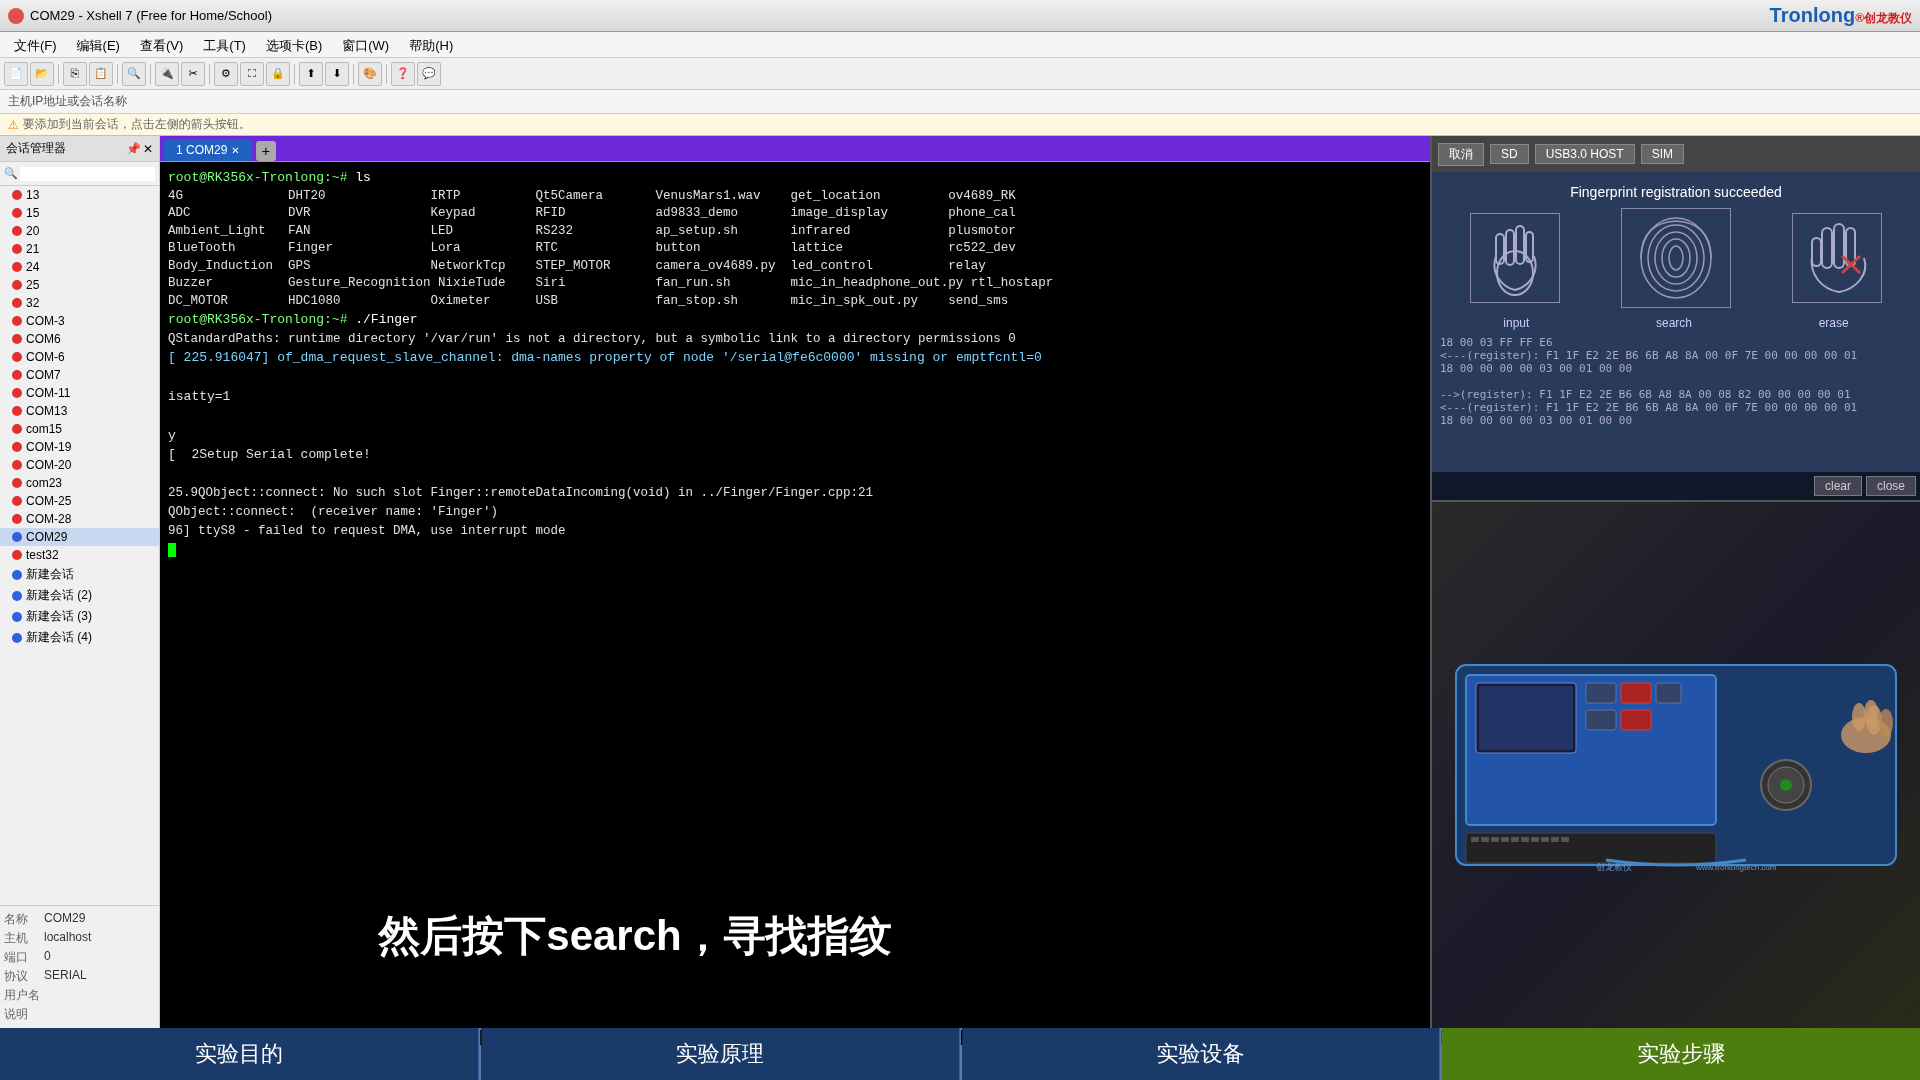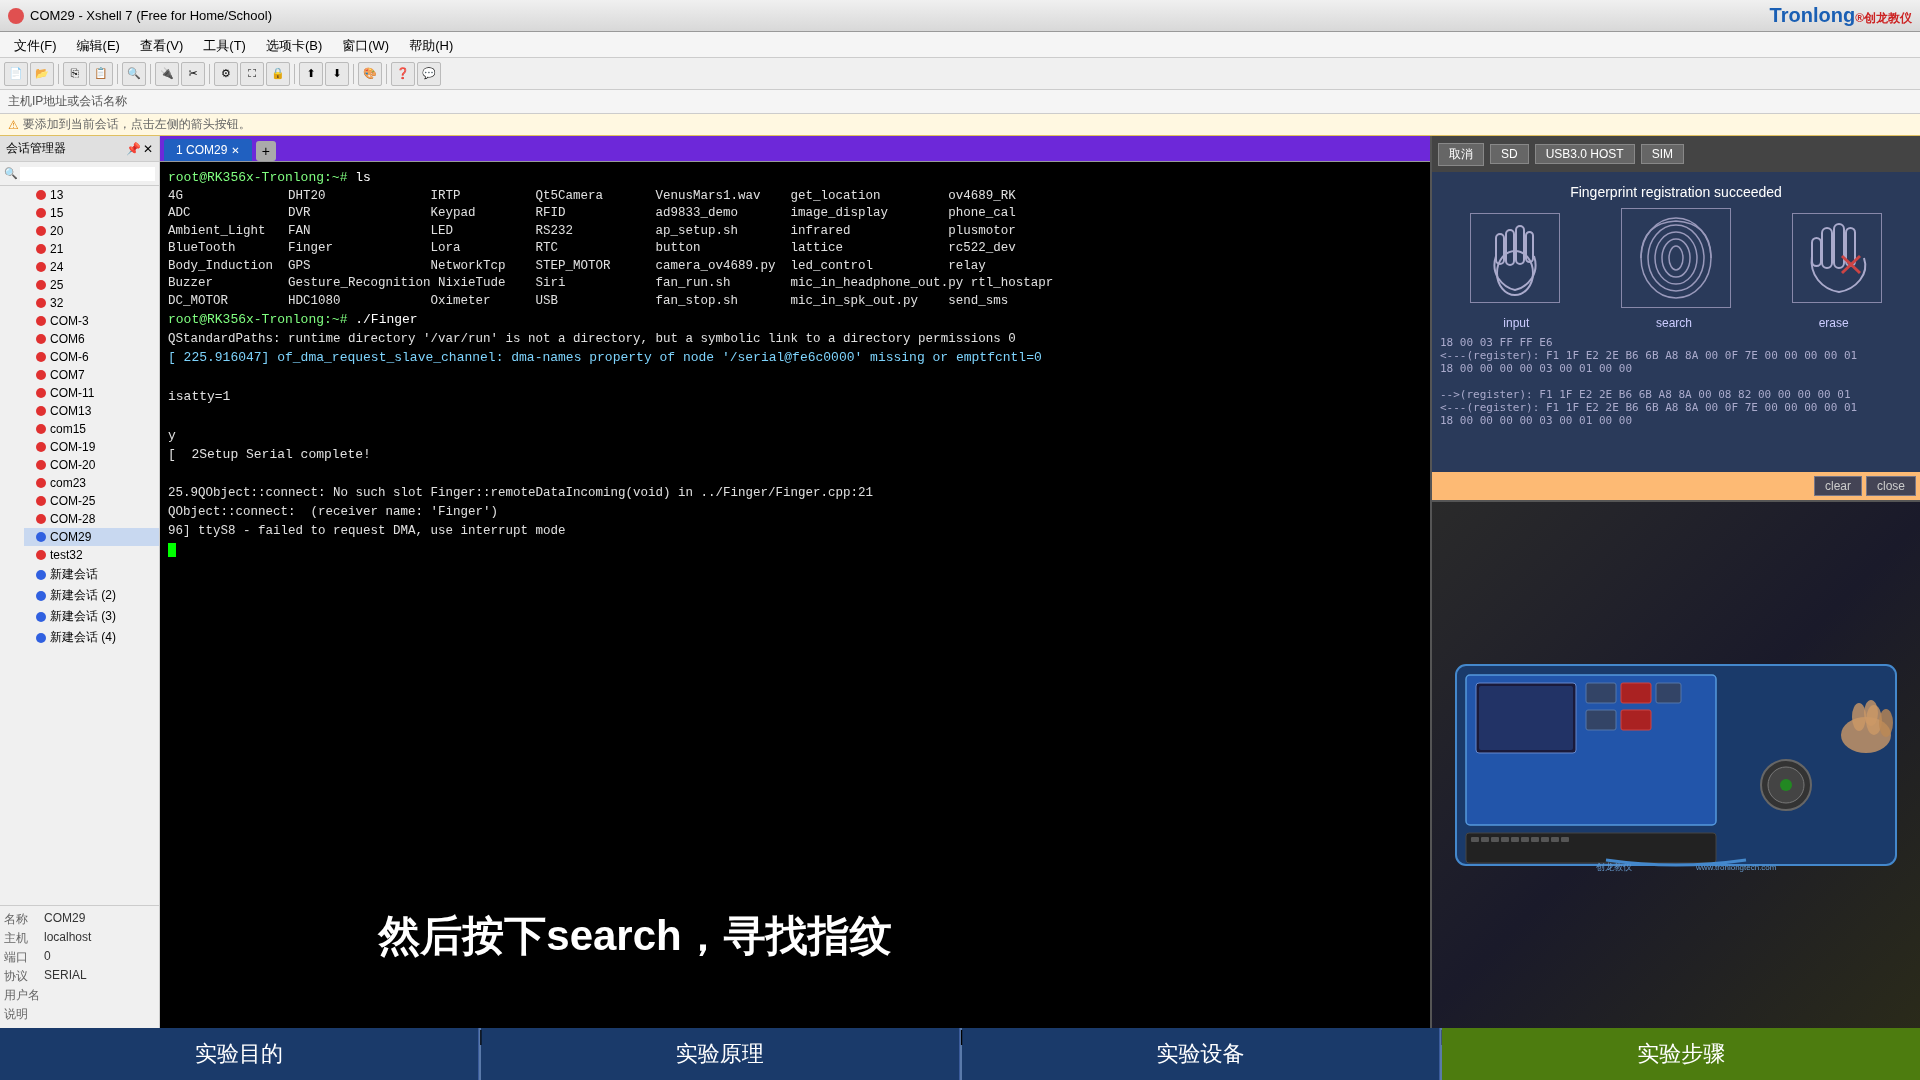--- a/index.html
+++ b/index.html
@@ -185,21 +185,21 @@
       background: #666;
       color: #fff;
       border: 1px solid #888;
       padding: 2px 10px;
       font-size: 12px;
       cursor: pointer;
     }
 
     
     #fingerprint-panel {
-      background: #fdba74;
+      background: #0f172a;
       height: 330px;
       display: flex;
       flex-direction: column;
       border-bottom: 2px solid #555;
     }
     #fp-screen {
       background: #2a3a5a;
       flex: 1;
       display: flex;
       flex-direction: column;
@@ -390,21 +390,21 @@
       <span>会话管理器</span>
       <span style="display:flex;gap:2px;">
         <span style="cursor:pointer;">📌</span>
         <span style="cursor:pointer;">✕</span>
       </span>
     </div>
     <div id="session-search">
       <span style="font-size:11px; color:#888; margin-right:2px;">🔍</span>
       <input type="text" style="flex: 1 1 0%; border: none; font-size: 11px; outline: none;">
     </div>
-    <div style="flex:1; overflow-y:auto;padding-left:24px;">
+    <div style="flex:1; overflow-y:auto;">
       <div class="session-item"><div class="dot dot-red"></div>13</div>
       <div class="session-item"><div class="dot dot-red"></div>15</div>
       <div class="session-item"><div class="dot dot-red"></div>20</div>
       <div class="session-item"><div class="dot dot-red"></div>21</div>
       <div class="session-item"><div class="dot dot-red"></div>24</div>
       <div class="session-item"><div class="dot dot-red"></div>25</div>
       <div class="session-item"><div class="dot dot-red"></div>32</div>
       <div class="session-item"><div class="dot dot-red"></div>COM-3</div>
       <div class="session-item"><div class="dot dot-red"></div>COM6</div>
       <div class="session-item"><div class="dot dot-red"></div>COM-6</div>

